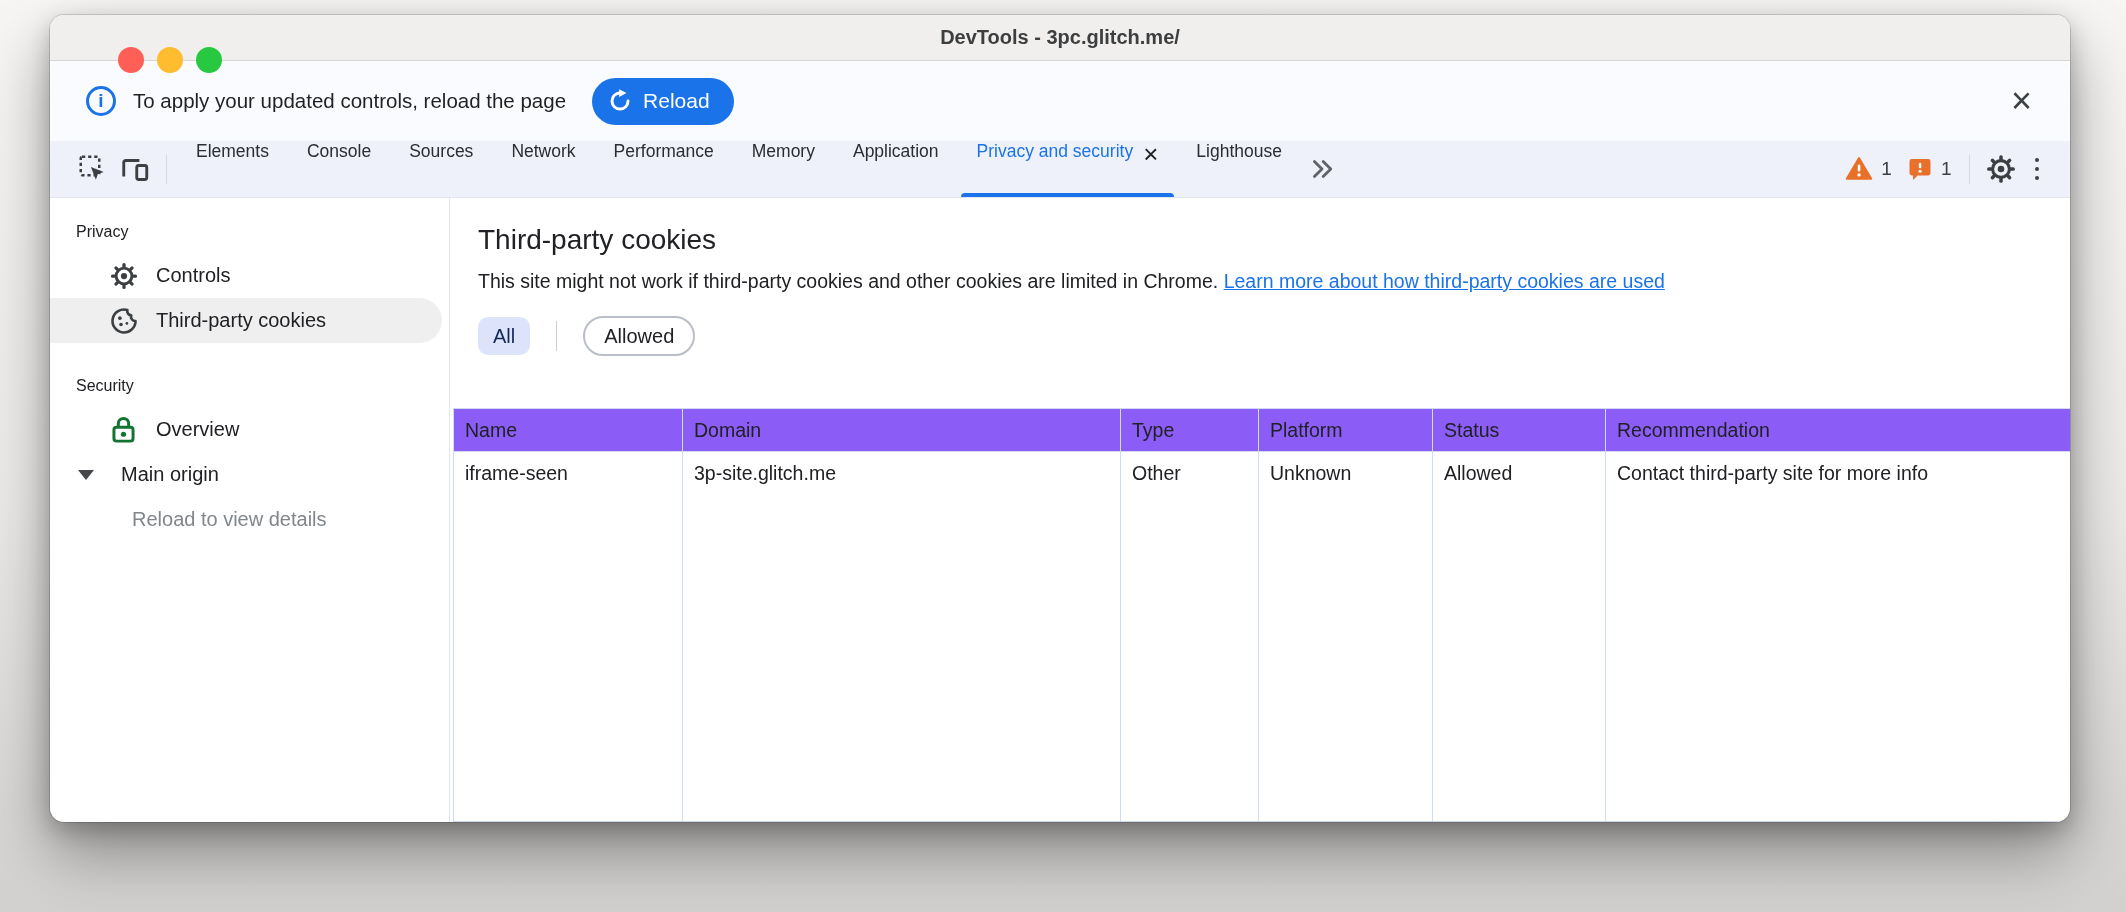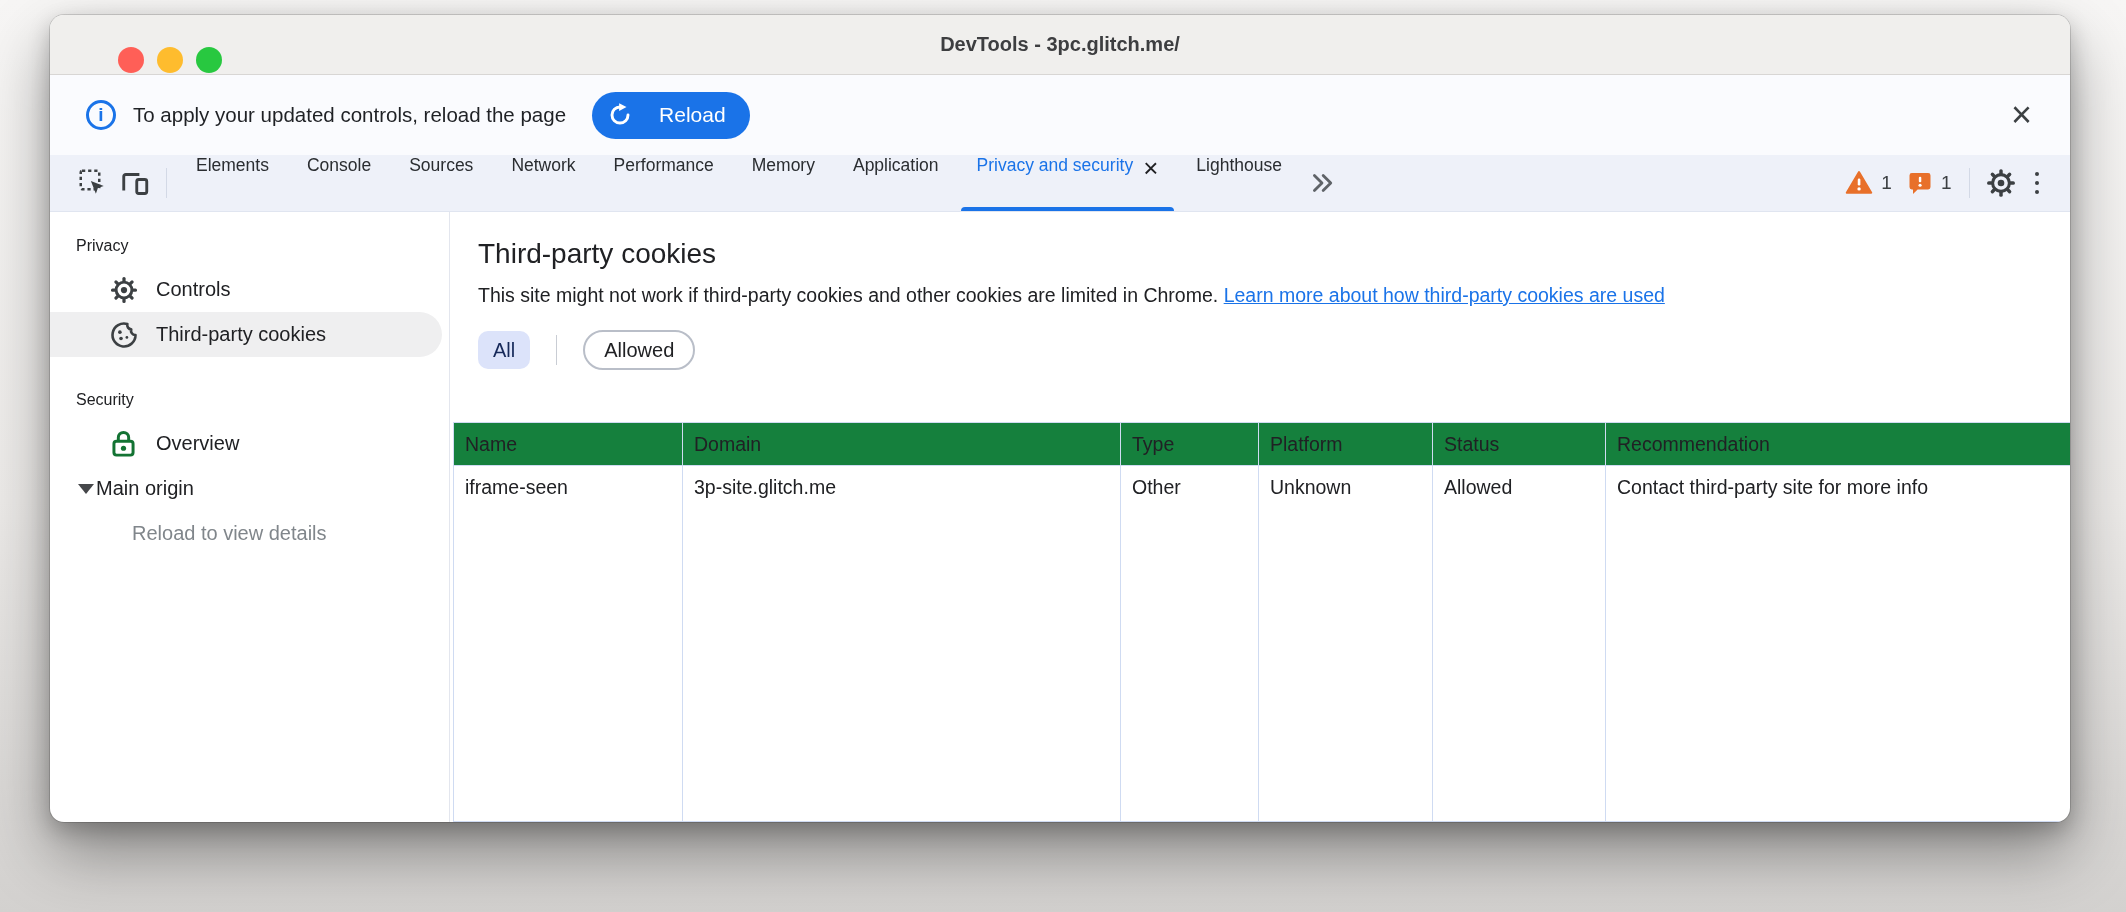--- a/index.html
+++ b/index.html
@@ -9,32 +9,32 @@
     background:linear-gradient(180deg,#f7f6f5 0%,#edebe9 55%,#d3d1cf 100%);
     color:#202124;
   }
   .window {
     position:absolute; left:50px; top:15px; width:2020px; height:807px;
     background:#fff; border-radius:14px; overflow:hidden;
     display:flex; flex-direction:column;
     box-shadow:0 0 0 1px rgba(0,0,0,.14), 0 30px 65px rgba(0,0,0,.38), 0 8px 22px rgba(0,0,0,.22);
   }
   
-  .titlebar { height:60px; flex:none; background:#f0efed; border-bottom:1px solid #d8d6d4;
+  .titlebar { height:46px; flex:none; background:#f0efed; border-bottom:1px solid #d8d6d4;
     display:flex; align-items:center; justify-content:center; position:relative; }
   .traffic { position:absolute; left:68px; top:32px; display:flex; gap:13px; }
   .light { width:26px; height:26px; border-radius:50%; }
   .titlebar-text { font-size:20px; font-weight:700; color:#3d3e40; }
   
   .infobar { height:80px; flex:none; background:#fafbfe; display:flex; align-items:center; padding:0 38px 0 36px; }
   .info-icon { width:30px; height:30px; border:3px solid #1a73e8; border-radius:50%; flex:none;
     display:flex; align-items:center; justify-content:center; color:#1a73e8; font-size:19px; font-weight:700; }
   .info-msg { margin-left:17px; font-size:20.5px; color:#1f2125; }
   .reload-btn { margin-left:26px; height:47px; border:none; border-radius:24px; background:#1a73e8; color:#fff;
-    display:flex; align-items:center; gap:26px; padding:0 24px 0 15px; font-size:21px; font-weight:500;
+    display:flex; align-items:center; gap:10px; padding:0 24px 0 15px; font-size:21px; font-weight:500;
     font-family:"Liberation Sans", sans-serif; }
   .infobar-close { margin-left:auto; font-size:36px; color:#3c4043; line-height:1; cursor:default; }
   
   .toolbar { height:57px; flex:none; background:#eef1f9; border-bottom:1px solid #e0e5f0;
     display:flex; align-items:stretch; padding-left:22px; font-size:17.5px; color:#2a2d31; }
   .tb-icon-btn { width:42px; display:flex; align-items:center; justify-content:center; }
   .tb-divider { width:1px; height:30px; background:#d3d9e6; align-self:center; margin:0 10px; }
   .tabs { display:flex; align-items:stretch; }
   .tab { position:relative; display:flex; align-items:flex-start; padding:0 19px; white-space:nowrap; }
   .tab.active { color:#1a73e8; }
@@ -46,39 +46,39 @@
   .dots { display:flex; flex-direction:column; gap:4.5px; padding:0 13px; }
   .dots span { width:4.5px; height:4.5px; border-radius:50%; background:#3c4043; }
   
   .content { flex:1; display:flex; min-height:0; }
   .sidebar { width:400px; flex:none; border-right:1px solid #e3e6ee; padding-top:13px; }
   .side-title { height:42px; line-height:42px; padding-left:26px; font-size:16px; color:#202124; }
   .side-item { height:45px; display:flex; align-items:center; gap:17px; padding-left:58px; font-size:20px; }
   .side-item .icon-box { width:31px; height:31px; flex:none; display:flex; align-items:center; justify-content:center; }
   .side-item.selected { background:#efeff0; border-radius:0 23px 23px 0; margin-right:7px; }
   .side-gap { height:22px; }
-  .side-item.origin { padding-left:28px; gap:2px;text-align:right; }
+  .side-item.origin { padding-left:28px; gap:27px;text-align:right; }
   .tri-down { width:0; height:0; border-left:8px solid transparent; border-right:8px solid transparent;
     border-top:10px solid #45474a; }
   .side-note { height:45px; line-height:45px; padding-left:82px; font-size:20px; color:#80868b; }
   
   .main { flex:1; position:relative; min-width:0; }
   .main-title { margin:26px 0 0 28px; font-size:28px; font-weight:500; color:#202124; }
   .main-desc { margin:14px 0 0 28px; font-size:19.5px; color:#202124; }
   .main-desc a { color:#1a73e8; text-decoration:underline; }
   .chips { margin:23px 0 0 28px; display:flex; align-items:center; gap:26px; height:40px; }
   .chip-all { height:38px; padding:0 15px; border-radius:10px; background:#dce3fa; color:#16295a;
     font-size:20px; font-weight:500; display:flex; align-items:center; }
   .chip-sep { width:1px; height:30px; background:#c9cdd4; }
   .chip-allowed { height:40px; padding:0 19px; border-radius:21px; border:2px solid #b9bec8; background:#fff;
     color:#202124; font-size:20px; display:flex; align-items:center; }
   
   .table-wrap { position:absolute; left:3px; right:0; top:210px; bottom:0; }
   table { width:100%; height:100%; border-collapse:collapse; table-layout:fixed; font-size:19.5px; color:#202124; }
-  thead th { height:43px; background:#15803d; border:1px solid #cfdbf2; font-weight:400; text-align:left; padding:0 11px;margin-top:28px; }
+  thead th { height:43px; background:#8b5cf6; border:1px solid #cfdbf2; font-weight:400; text-align:left; padding:0 11px;margin-top:28px; }
   thead th:last-child { border-right:none; }
   tbody td { border-left:1px solid #cfdbf2; border-right:1px solid #cfdbf2; border-bottom:1px solid #cfdbf2;
     vertical-align:top; padding:10px 11px; }
   tbody td:last-child { border-right:none; }
   svg { display:block; }
 </style>
 </head>
 <body>
 
 <div class="window">

